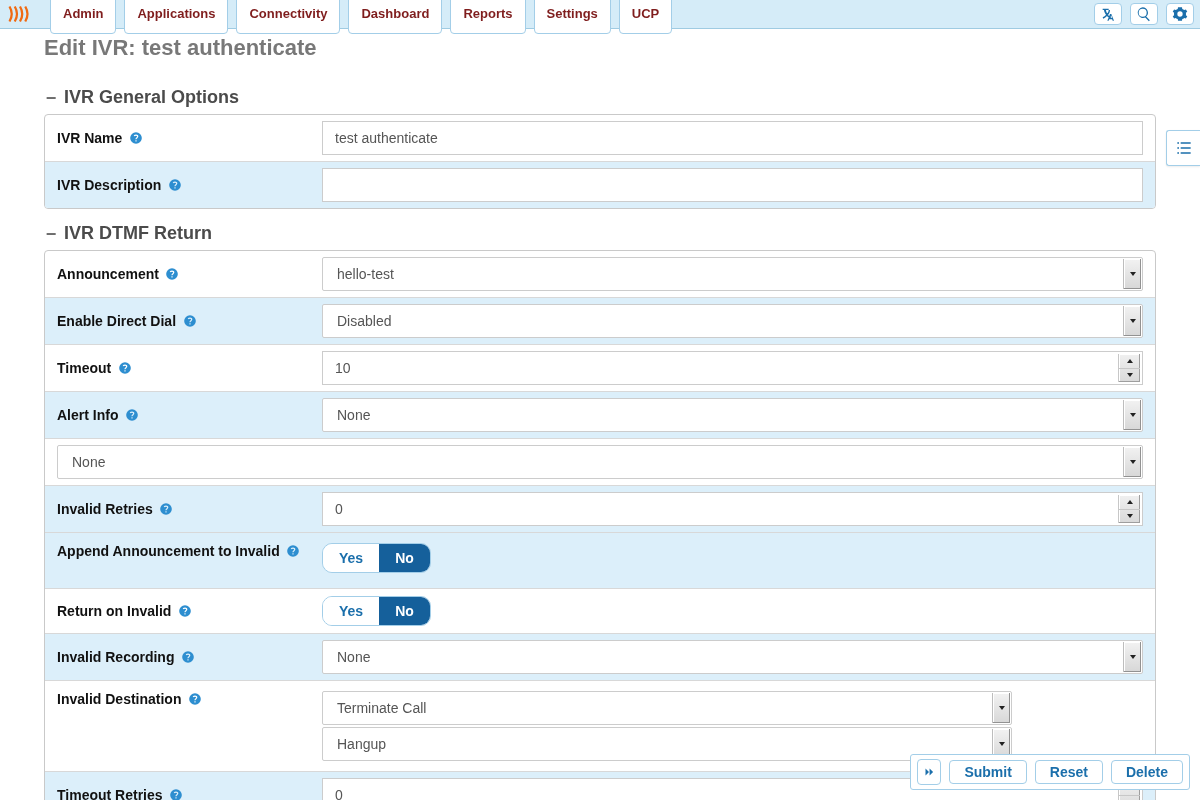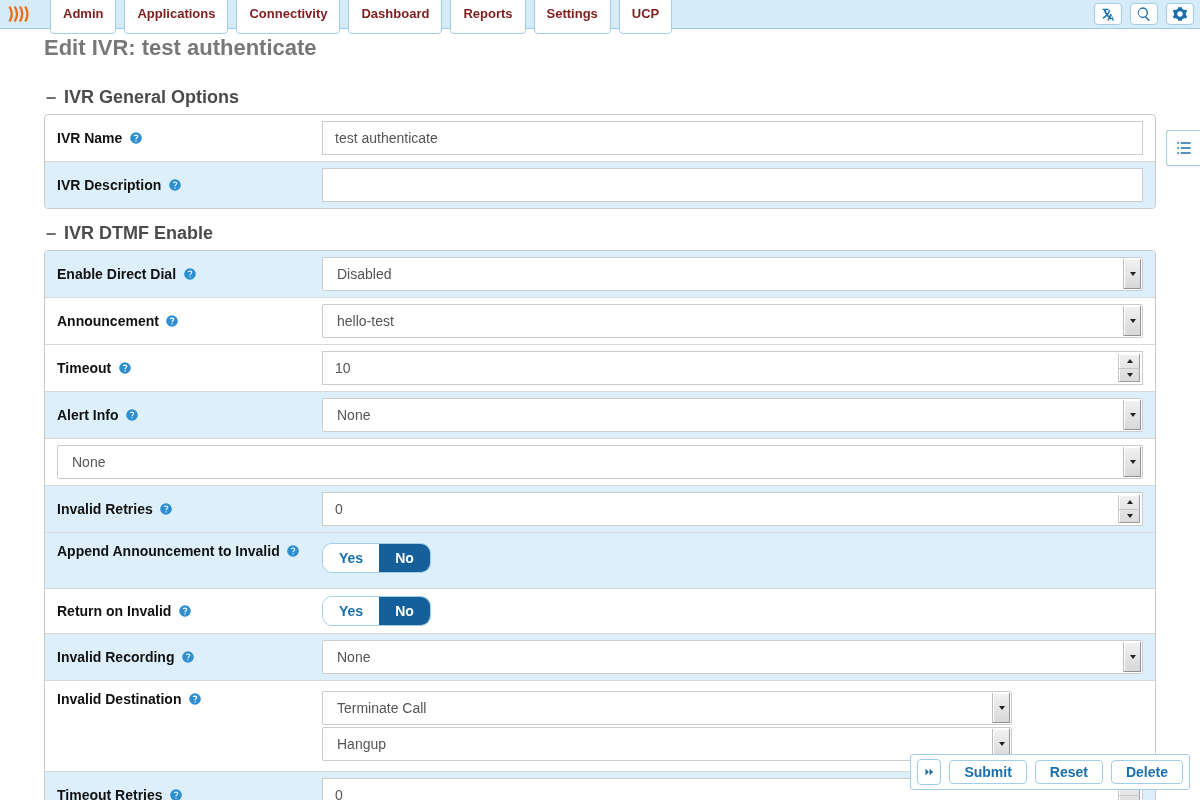--- a/index.html
+++ b/index.html
@@ -277,53 +277,53 @@
               <path d="M12 2a10 10 0 100 20 10 10 0 000-20zm1 16h-2v-2h2v2zm1.6-6.2c-.5.5-1 .9-1.3 1.3-.2.3-.3.7-.3 1.1h-2c0-.8.2-1.4.5-1.9.3-.5.8-1 1.5-1.6.5-.4.8-.8.8-1.3 0-.8-.6-1.4-1.8-1.4-1 0-1.9.4-2.6 1.1L8 7.8C9 6.7 10.4 6 12.1 6c2.3 0 3.9 1.2 3.9 3 0 1-.4 1.8-1.4 2.8z"></path>
             </svg>
           </span>
       </div>
       <div class="ctrl"><input type="text" value="" style=""></div>
     </div>
   </div>
 
   <div class="section-hdr">
     <span class="collapse">−</span>
-    <span>IVR DTMF Enable</span>
+    <span>IVR DTMF Return</span>
   </div>
   <div class="panel">
 
+    <div class="row">
+      <div class="lbl">
+          <span>Announcement</span>
+        <span class="help">
+            <svg viewBox="0 0 24 24">
+              <path d="M12 2a10 10 0 100 20 10 10 0 000-20zm1 16h-2v-2h2v2zm1.6-6.2c-.5.5-1 .9-1.3 1.3-.2.3-.3.7-.3 1.1h-2c0-.8.2-1.4.5-1.9.3-.5.8-1 1.5-1.6.5-.4.8-.8.8-1.3 0-.8-.6-1.4-1.8-1.4-1 0-1.9.4-2.6 1.1L8 7.8C9 6.7 10.4 6 12.1 6c2.3 0 3.9 1.2 3.9 3 0 1-.4 1.8-1.4 2.8z"></path>
+            </svg>
+          </span>
+        </div>
+      <div class="ctrl">
+        <div class="select-like">
+          <span>hello-test</span>
+          <span class="caret"></span>
+        </div>
+      </div>
+    </div>
+
     <div class="row alt">
       <div class="lbl">
           <span>Enable Direct Dial</span>
         <span class="help">
             <svg viewBox="0 0 24 24">
               <path d="M12 2a10 10 0 100 20 10 10 0 000-20zm1 16h-2v-2h2v2zm1.6-6.2c-.5.5-1 .9-1.3 1.3-.2.3-.3.7-.3 1.1h-2c0-.8.2-1.4.5-1.9.3-.5.8-1 1.5-1.6.5-.4.8-.8.8-1.3 0-.8-.6-1.4-1.8-1.4-1 0-1.9.4-2.6 1.1L8 7.8C9 6.7 10.4 6 12.1 6c2.3 0 3.9 1.2 3.9 3 0 1-.4 1.8-1.4 2.8z"></path>
             </svg>
           </span>
         </div>
       <div class="ctrl">
         <div class="select-like">
           <span>Disabled</span>
-          <span class="caret"></span>
-        </div>
-      </div>
-    </div>
-
-    <div class="row">
-      <div class="lbl">
-          <span>Announcement</span>
-        <span class="help">
-            <svg viewBox="0 0 24 24">
-              <path d="M12 2a10 10 0 100 20 10 10 0 000-20zm1 16h-2v-2h2v2zm1.6-6.2c-.5.5-1 .9-1.3 1.3-.2.3-.3.7-.3 1.1h-2c0-.8.2-1.4.5-1.9.3-.5.8-1 1.5-1.6.5-.4.8-.8.8-1.3 0-.8-.6-1.4-1.8-1.4-1 0-1.9.4-2.6 1.1L8 7.8C9 6.7 10.4 6 12.1 6c2.3 0 3.9 1.2 3.9 3 0 1-.4 1.8-1.4 2.8z"></path>
-            </svg>
-          </span>
-        </div>
-      <div class="ctrl">
-        <div class="select-like">
-          <span>hello-test</span>
           <span class="caret"></span>
         </div>
       </div>
     </div>
 
     <div class="row">
       <div class="lbl">
           <span>Timeout</span>
         <span class="help">
             <svg viewBox="0 0 24 24">

